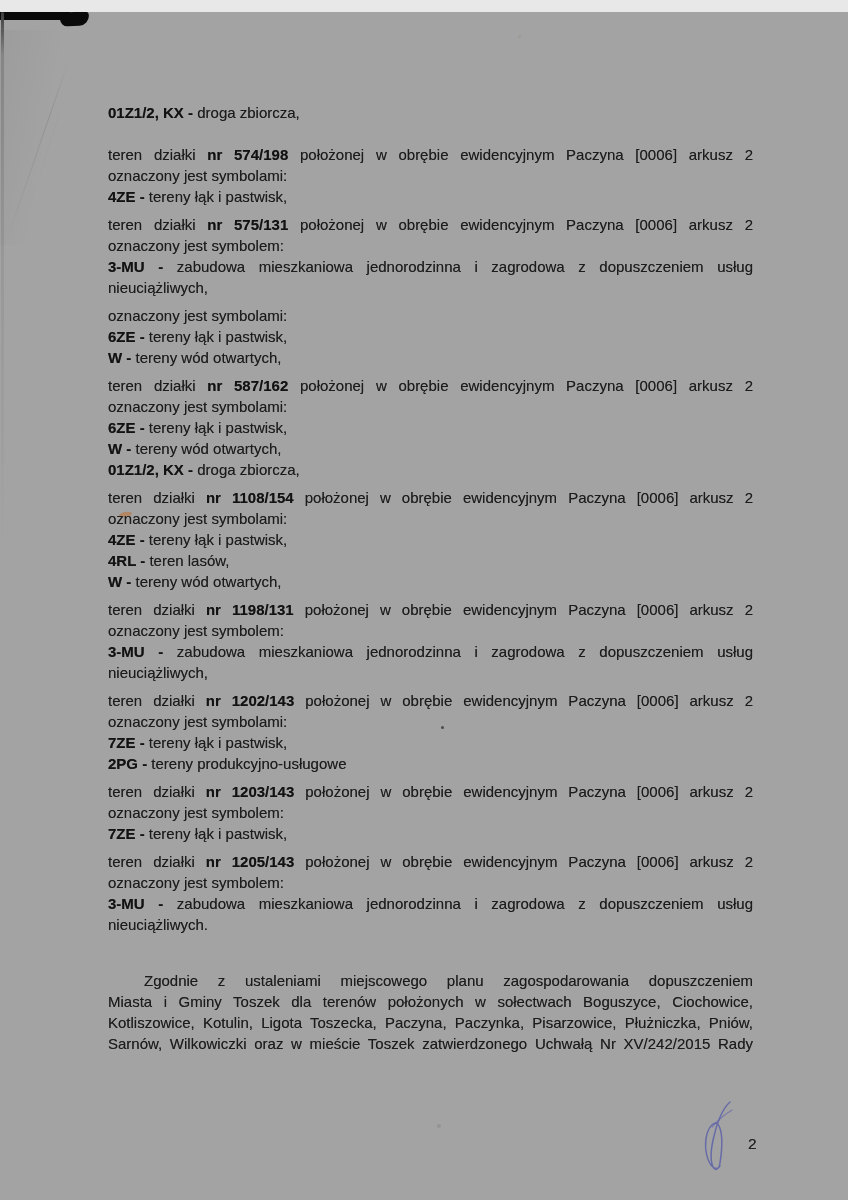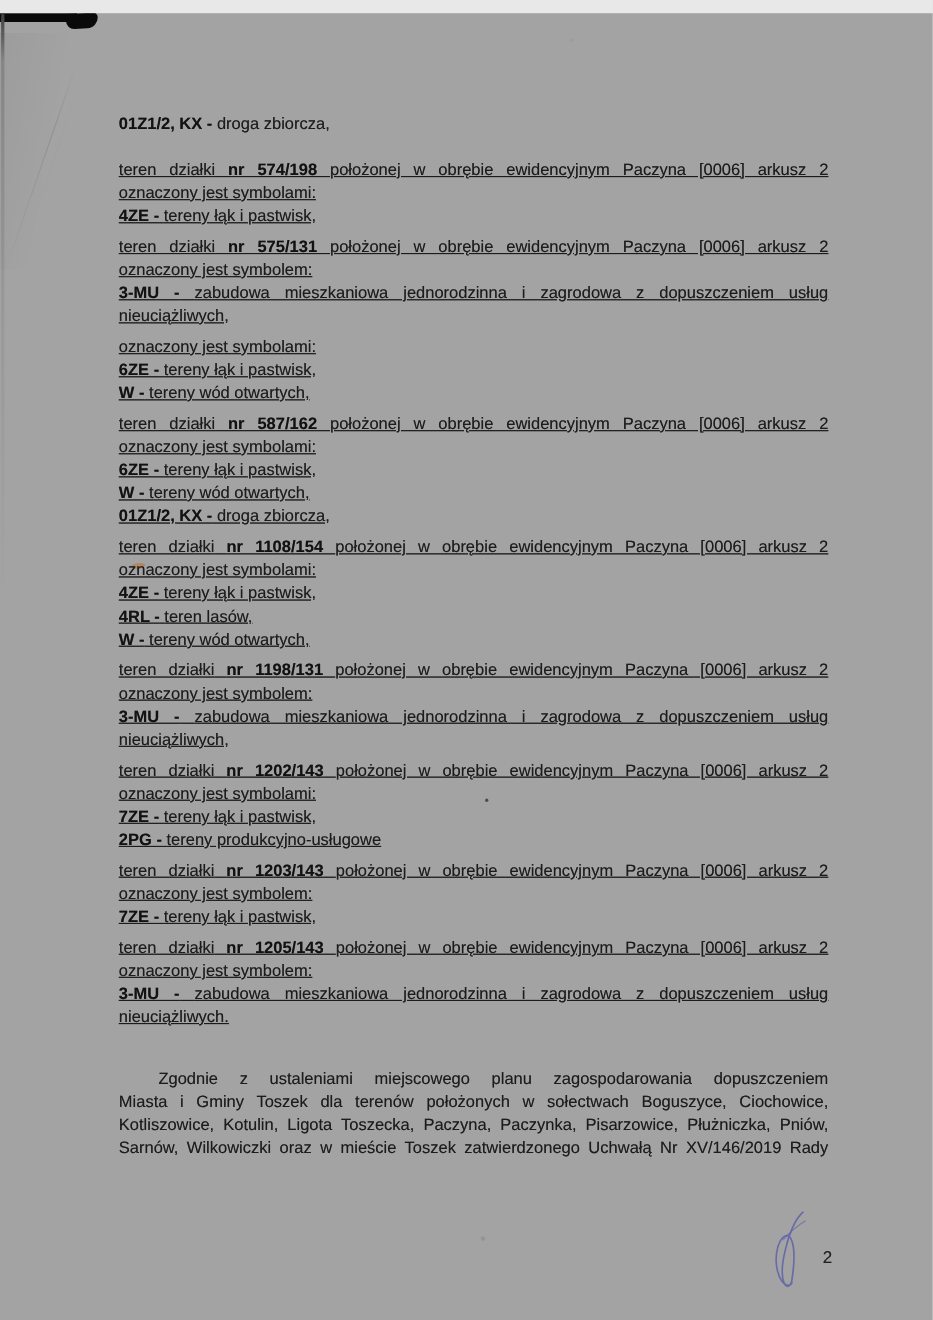--- a/index.html
+++ b/index.html
@@ -14,21 +14,21 @@
     line-height:21px;
     color:#1c1c1c;
     text-shadow:0 0 .5px rgba(25,25,25,.55);
   }
   b{font-weight:700;color:#121212;}
   .content{position:absolute;left:108px;top:90px;width:645px;}
   .line{min-height:21px;}
   .jline{text-align:justify;text-align-last:justify;text-justify:inter-word;}
   .sym{text-align:justify;text-justify:inter-word;}
   .top-line{margin-bottom:21px;}
-  .parcel{margin-bottom:7px;text-decoration:underline;}
+  .parcel{margin-bottom:7px;}
   .closing{margin-top:35px;}
   .closing .indent{padding-left:36px;}
   
   .corner-bar{position:absolute;left:0;top:0;width:70px;height:8px;background:#0a0a0a;}
   .corner-blob{position:absolute;left:60px;top:0;width:29px;height:14px;background:#0a0a0a;border-radius:0 5px 12px 9px;transform:rotate(-3deg);}
   .edge-line{position:absolute;left:1px;top:0;width:3px;height:540px;border-radius:2px;
     background:linear-gradient(180deg,#3d3d3d 0%,#8a8a8a 8%,rgba(140,140,140,.5) 45%,rgba(140,140,140,0) 100%);}
   .crease{position:absolute;left:68px;top:52px;width:184px;height:1.4px;transform:rotate(109deg);transform-origin:0 0;
     background:linear-gradient(90deg,rgba(150,150,150,.08),rgba(130,130,130,.55) 30%,rgba(150,150,150,.12));}
   .crease2{position:absolute;left:74px;top:58px;width:168px;height:1px;transform:rotate(108deg);transform-origin:0 0;
@@ -121,21 +121,21 @@
     <div class="parcel">
       <div class="line jline"><span>teren działki</span> <b>nr 1205/143</b> <span>położonej w obrębie ewidencyjnym Paczyna [0006] arkusz 2</span></div>
       <div class="line">oznaczony jest symbolem:</div>
       <div class="line sym"><b>3-MU -</b> <span>zabudowa mieszkaniowa jednorodzinna i zagrodowa z dopuszczeniem usług nieuciążliwych.</span></div>
     </div>
 
     <div class="closing">
       <div class="line jline indent">Zgodnie z ustaleniami miejscowego planu zagospodarowania dopuszczeniem</div>
       <div class="line jline">Miasta i Gminy Toszek dla terenów położonych w sołectwach Boguszyce, Ciochowice,</div>
       <div class="line jline">Kotliszowice, Kotulin, Ligota Toszecka, Paczyna, Paczynka, Pisarzowice, Płużniczka, Pniów,</div>
-      <div class="line jline">Sarnów, Wilkowiczki oraz w mieście Toszek zatwierdzonego Uchwałą Nr XV/146/2019 Rady</div>
+      <div class="line jline">Sarnów, Wilkowiczki oraz w mieście Toszek zatwierdzonego Uchwałą Nr XV/242/2015 Rady</div>
     </div>
 
   </div>
 
   <svg class="signature" width="40" height="80" viewBox="0 0 40 80">
     <path d="M33 4 C26 10 20 24 17 38 C14 50 13 62 16 69 C18 73 22 72 23 65 C25 52 26 36 22 28 C19 22 13 26 10 36 C7 47 9 60 14 67 C17 71 21 72 23 68" fill="none" stroke="#5d61a8" stroke-width="1.5" stroke-linecap="round" opacity="0.85"></path>
     <path d="M35 12 C30 15 22 21 15 29" fill="none" stroke="#5d61a8" stroke-width="1.2" stroke-linecap="round" opacity="0.6"></path>
   </svg>
 
   <div class="page-number">2</div>

